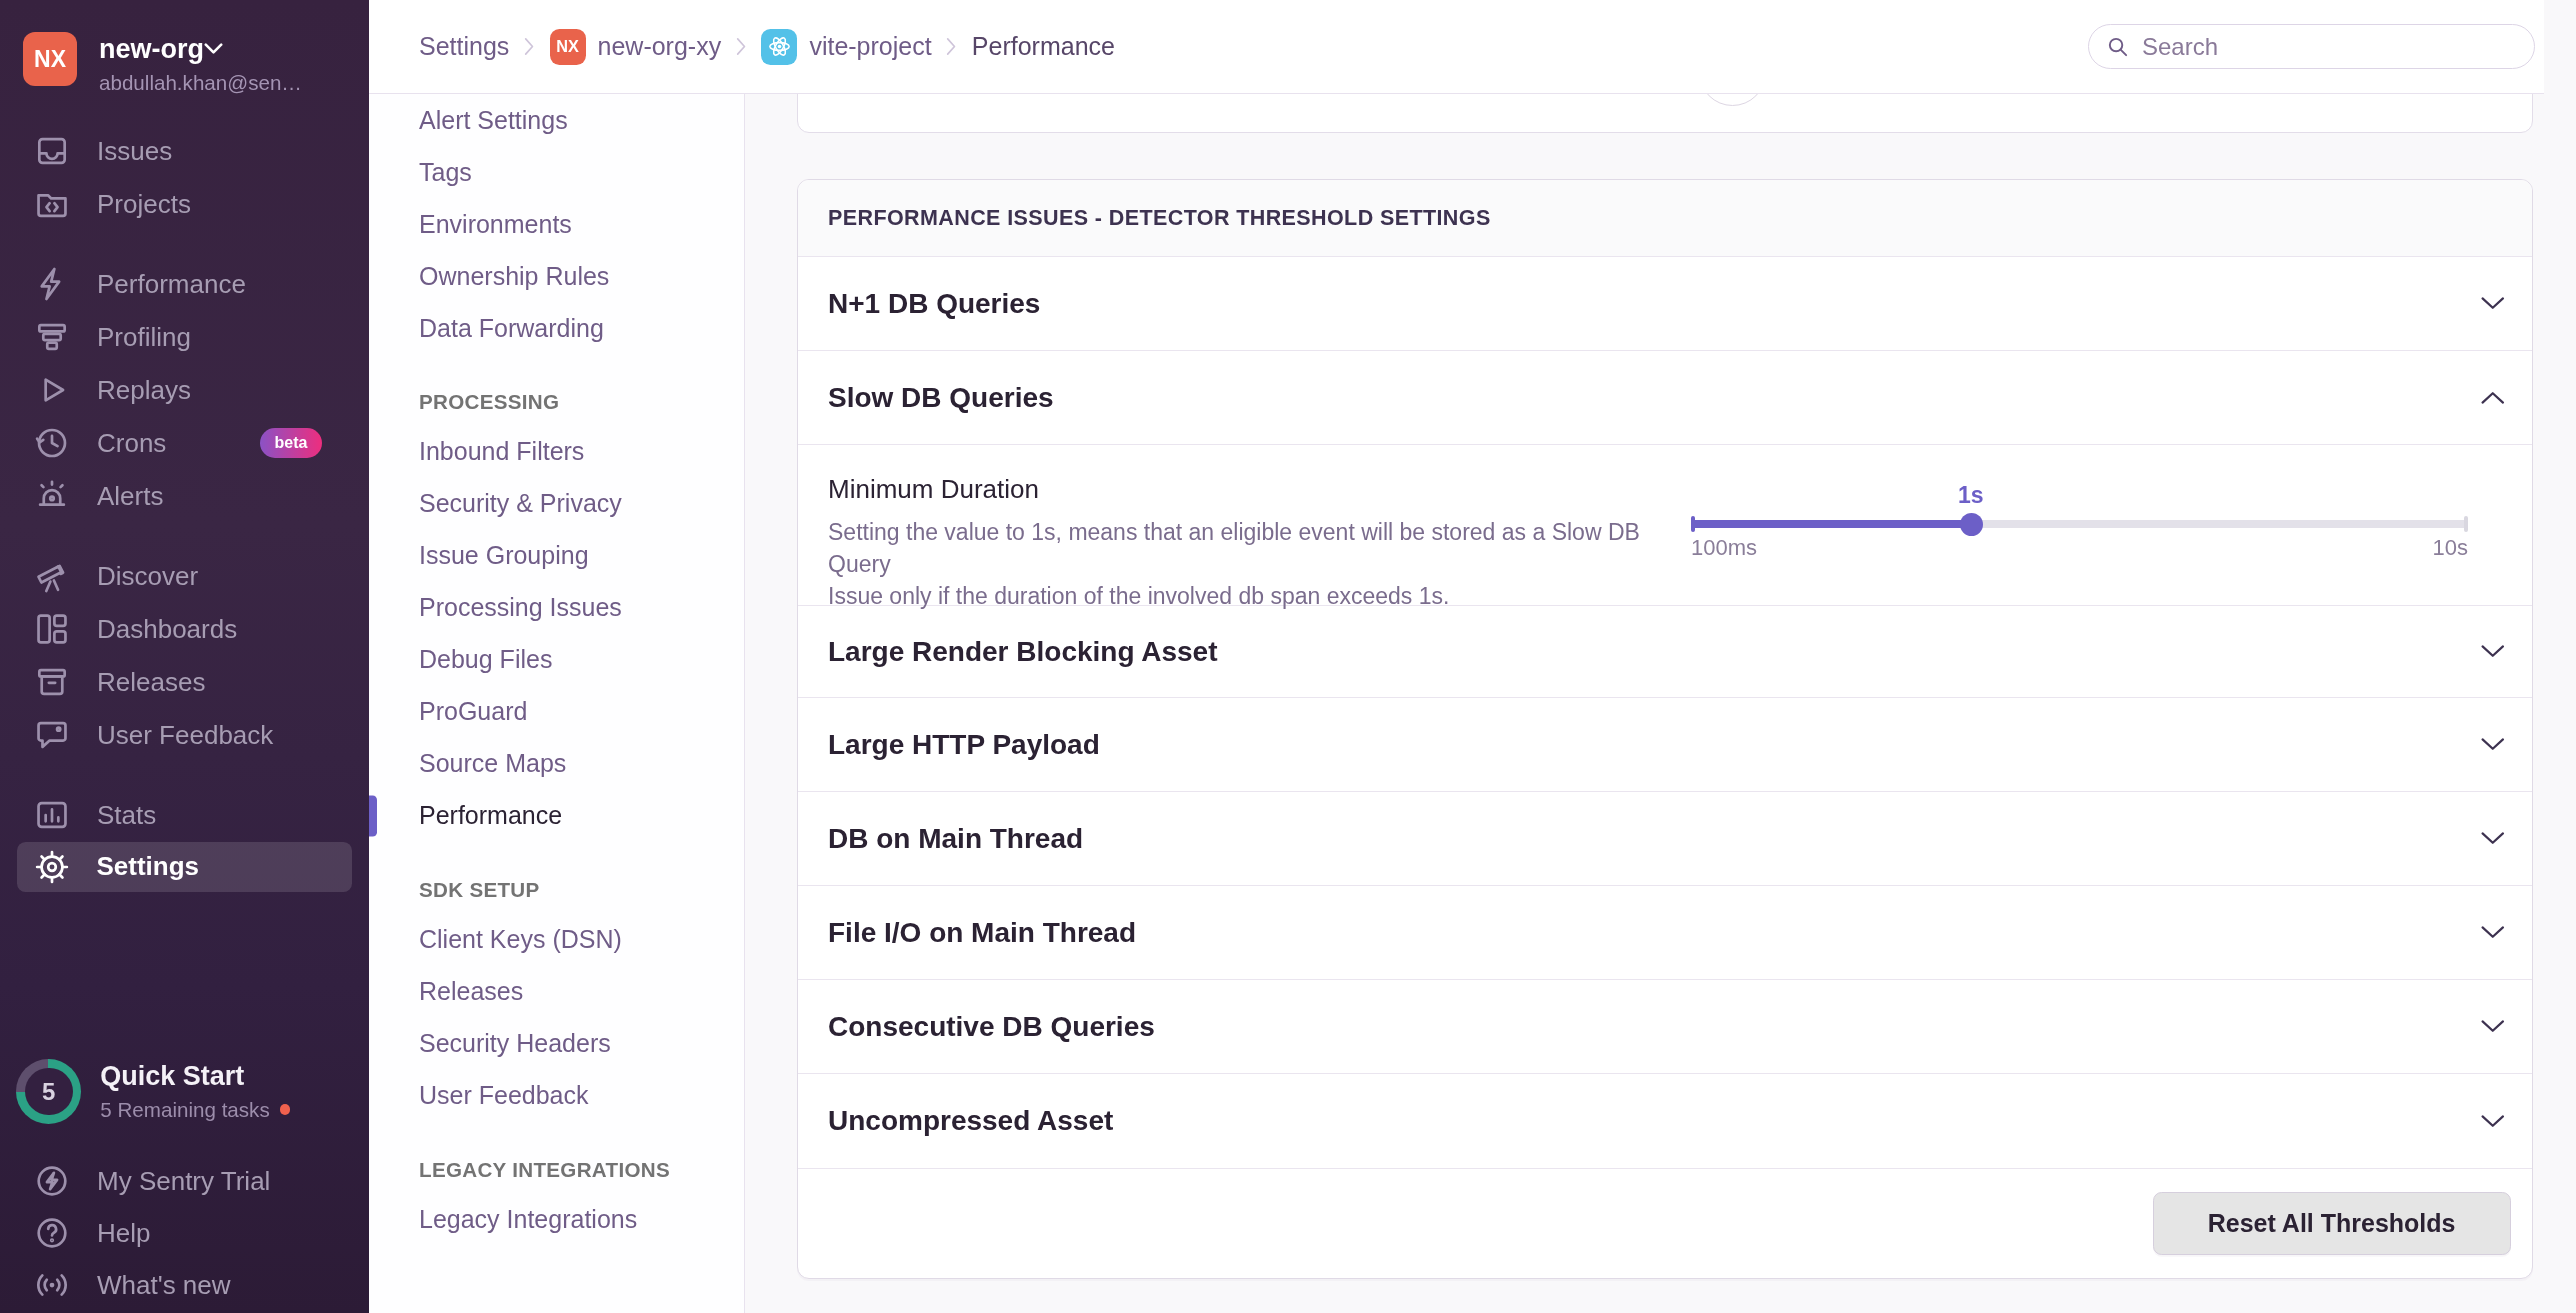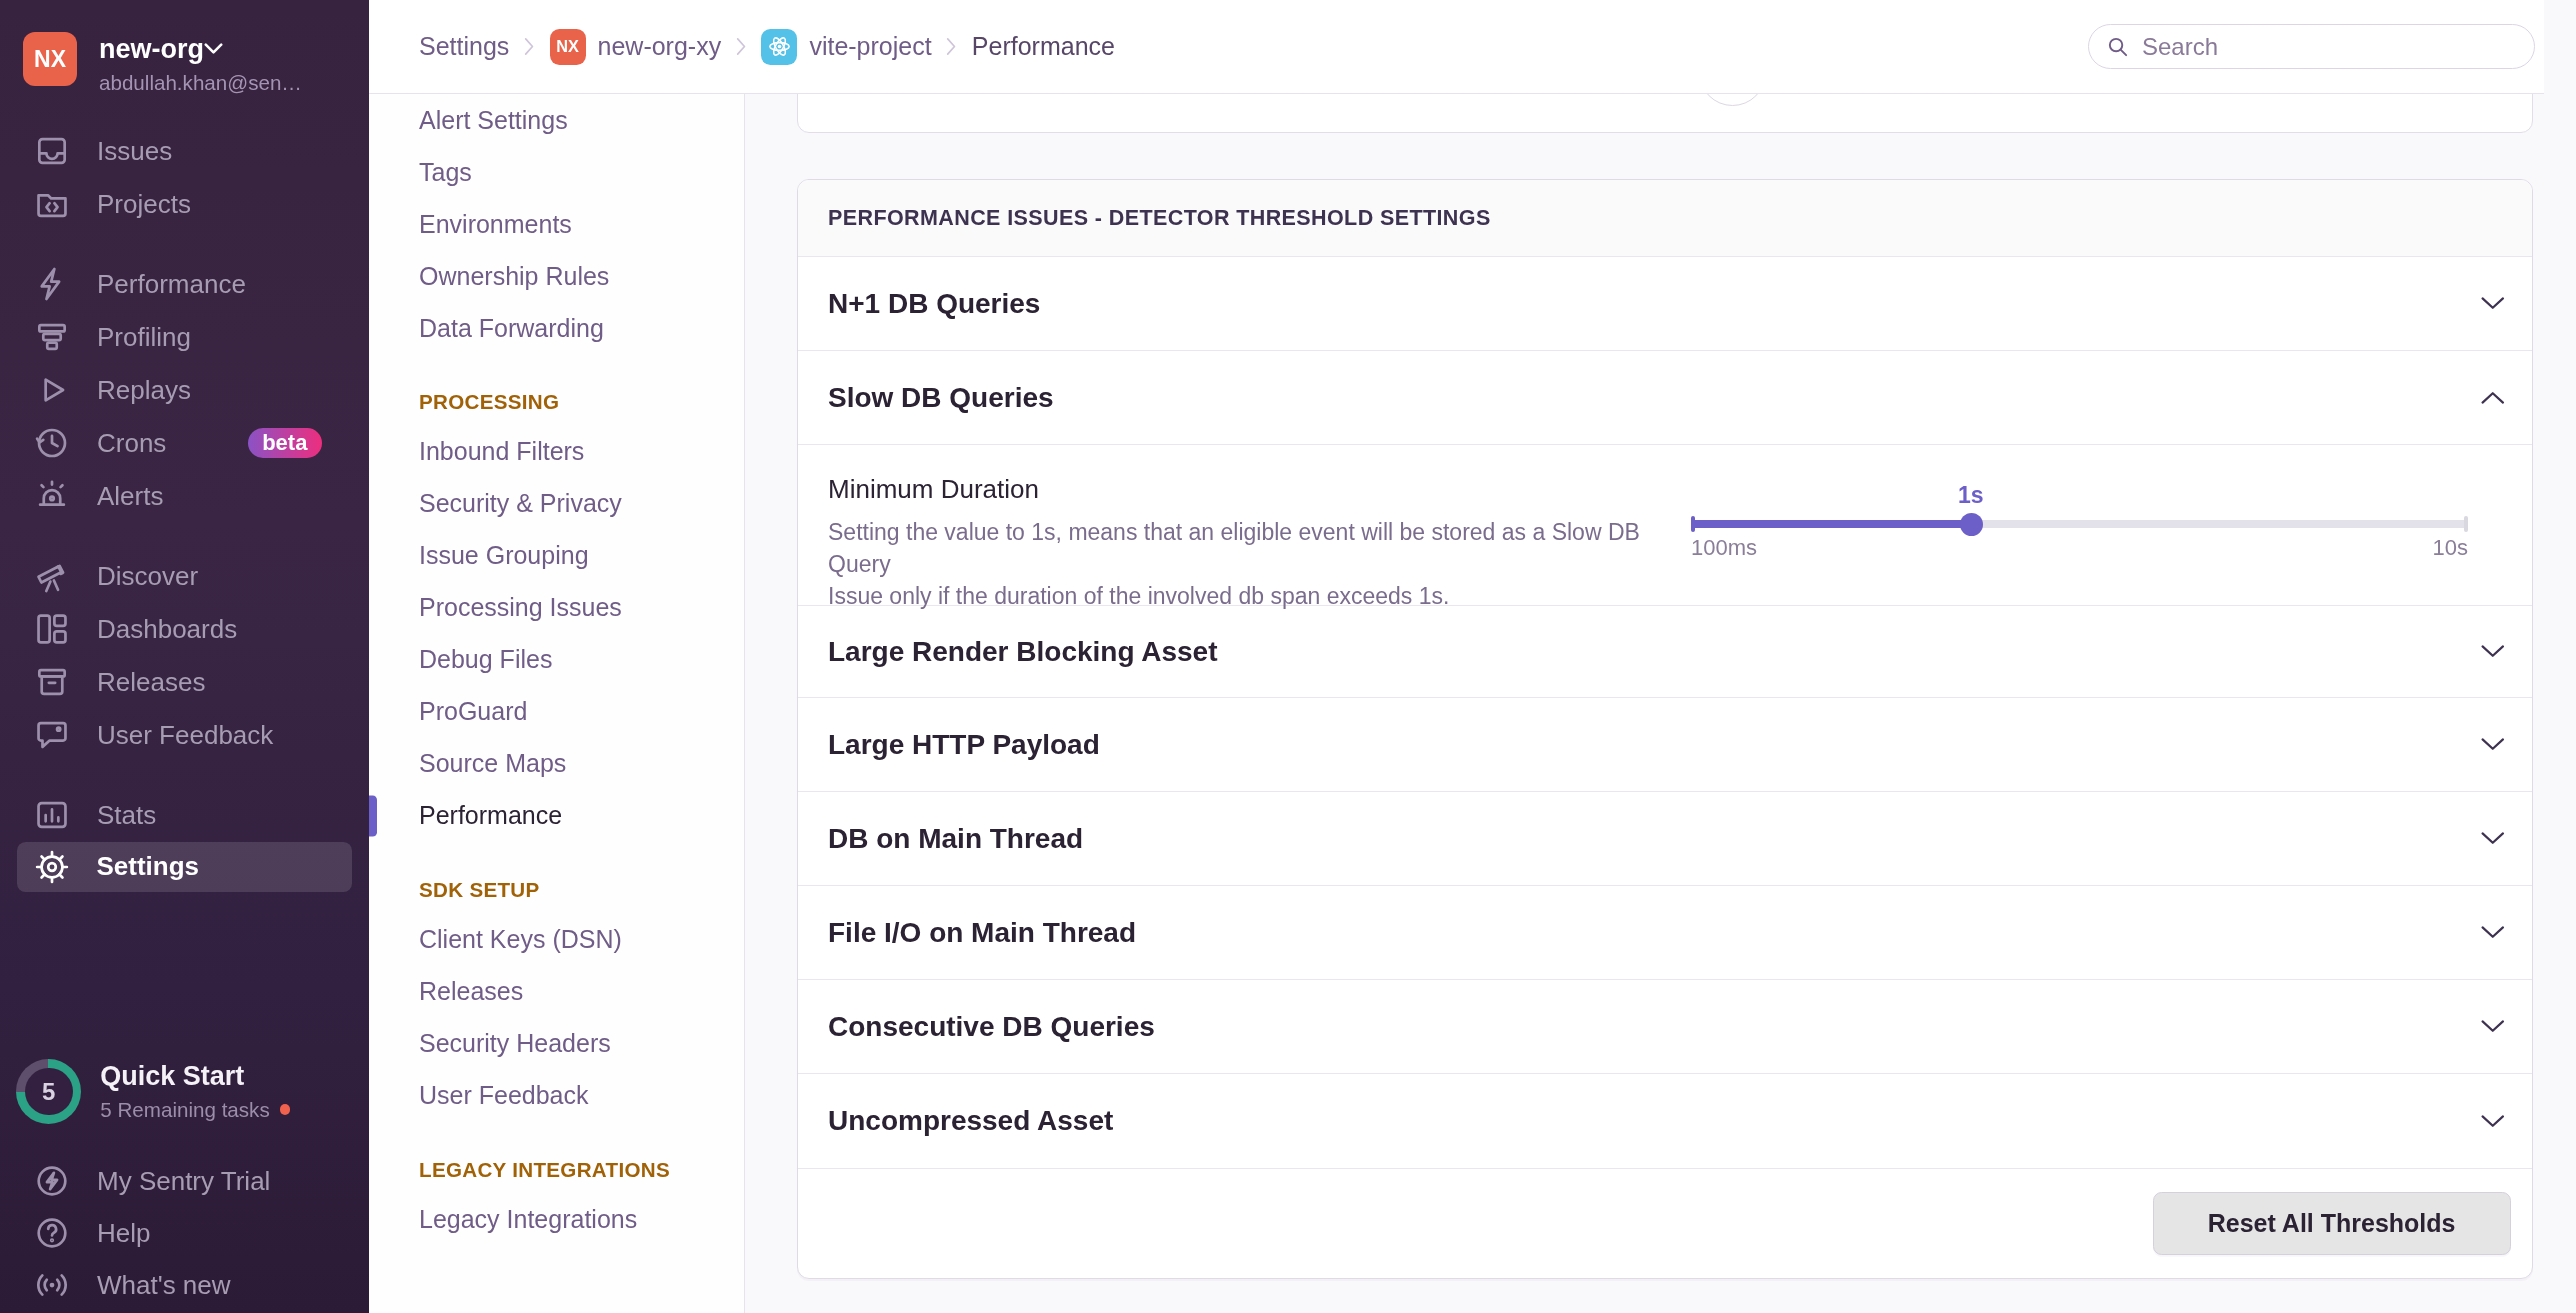--- a/index.html
+++ b/index.html
@@ -20,21 +20,21 @@
   .sidenav{margin-top:30px;}
   .sgroup{list-style:none;margin:0;padding:0;}
   .sgroup+.sgroup{margin-top:27px;}
   .side-item{height:53px;display:flex;align-items:center;padding-left:33px;gap:26px;
              font-size:26px;cursor:pointer;}
   .side-item svg{width:38px;height:38px;flex:none;color:#9D90AC;}
   .side-item.active{background:rgba(255,255,255,0.13);border-radius:8.6px;margin:0 17px;
                     padding-left:15.5px;color:#FFFFFF;font-weight:700;height:50px;}
   .side-item.active svg{color:#FFFFFF;}
   .beta-badge{margin-left:auto;margin-right:47px;height:30px;padding:0 14.6px;border-radius:15.5px;
-              display:flex;align-items:center;font-size:22px;font-weight:700;color:#fff;
+              display:flex;align-items:center;font-size:16px;font-weight:700;color:#fff;
               background:linear-gradient(90deg,#8B52C5 0%,#ED2E7E 100%);}
   .quickstart{position:absolute;left:16.3px;top:1059px;display:flex;align-items:center;gap:19px;cursor:pointer;}
   .qs-ring{width:65px;height:65px;border-radius:50%;position:relative;flex:none;
            background:conic-gradient(#2BA185 0 270deg,#5E4F6D 270deg 360deg);}
   .qs-ring::after{content:"";position:absolute;inset:8.6px;border-radius:50%;background:#332040;}
   .qs-count{position:absolute;inset:0;display:flex;align-items:center;justify-content:center;
             z-index:1;font-size:24px;font-weight:700;color:#D9D2E0;}
   .qs-title{font-size:27px;font-weight:700;color:#F4F1F7;}
   .qs-sub-row{display:flex;align-items:center;gap:10.3px;margin-top:5.2px;}
   .qs-sub{font-size:20.6px;color:#9C8DAB;}
@@ -63,21 +63,21 @@
   .search input::placeholder{color:#8A7A99;}
 
   
   .setnav{position:absolute;left:369px;top:94px;bottom:0;width:376px;background:#FEFEFF;
           border-right:0.9px solid #E8E2EE;z-index:5;font-size:25px;color:#6F5C87;overflow:hidden;}
   .sn-item{height:52px;display:flex;align-items:center;padding-left:50px;position:relative;cursor:pointer;}
   .sn-item.active{color:#2B2233;}
   .active-bar{position:absolute;left:0;top:50%;transform:translateY(-50%);width:7.7px;height:41px;
               border-radius:0 4.3px 4.3px 0;background:#6C5FC7;}
   .sn-head{margin-top:31px;margin-bottom:6.9px;height:34px;display:flex;align-items:center;
-           padding-left:50px;font-size:20.6px;font-weight:700;color:#a16207;letter-spacing:0.3px;}
+           padding-left:50px;font-size:20.6px;font-weight:700;color:#737373;letter-spacing:0.3px;}
 
   
   .content{position:absolute;left:745px;top:94px;right:0;bottom:0;background:#F9F8FA;
            overflow:hidden;z-index:1;}
   .partial-card{position:absolute;left:52px;top:-12px;width:1736px;height:51px;background:#fff;
                 border:0.9px solid #E3DDE9;border-radius:0 0 12px 12px;}
   .notch{position:absolute;left:954px;top:-55px;width:67px;height:67px;border-radius:50%;
          background:#fff;border:0.9px solid #DDD6E3;}
   .panel{position:absolute;left:52px;top:67px;width:1736px;height:1100px;background:#fff;
          border:0.9px solid #E0DAE6;border-radius:12px;box-shadow:0 1.7px 0.9px rgba(50,20,80,0.03);margin-top:18px;}

